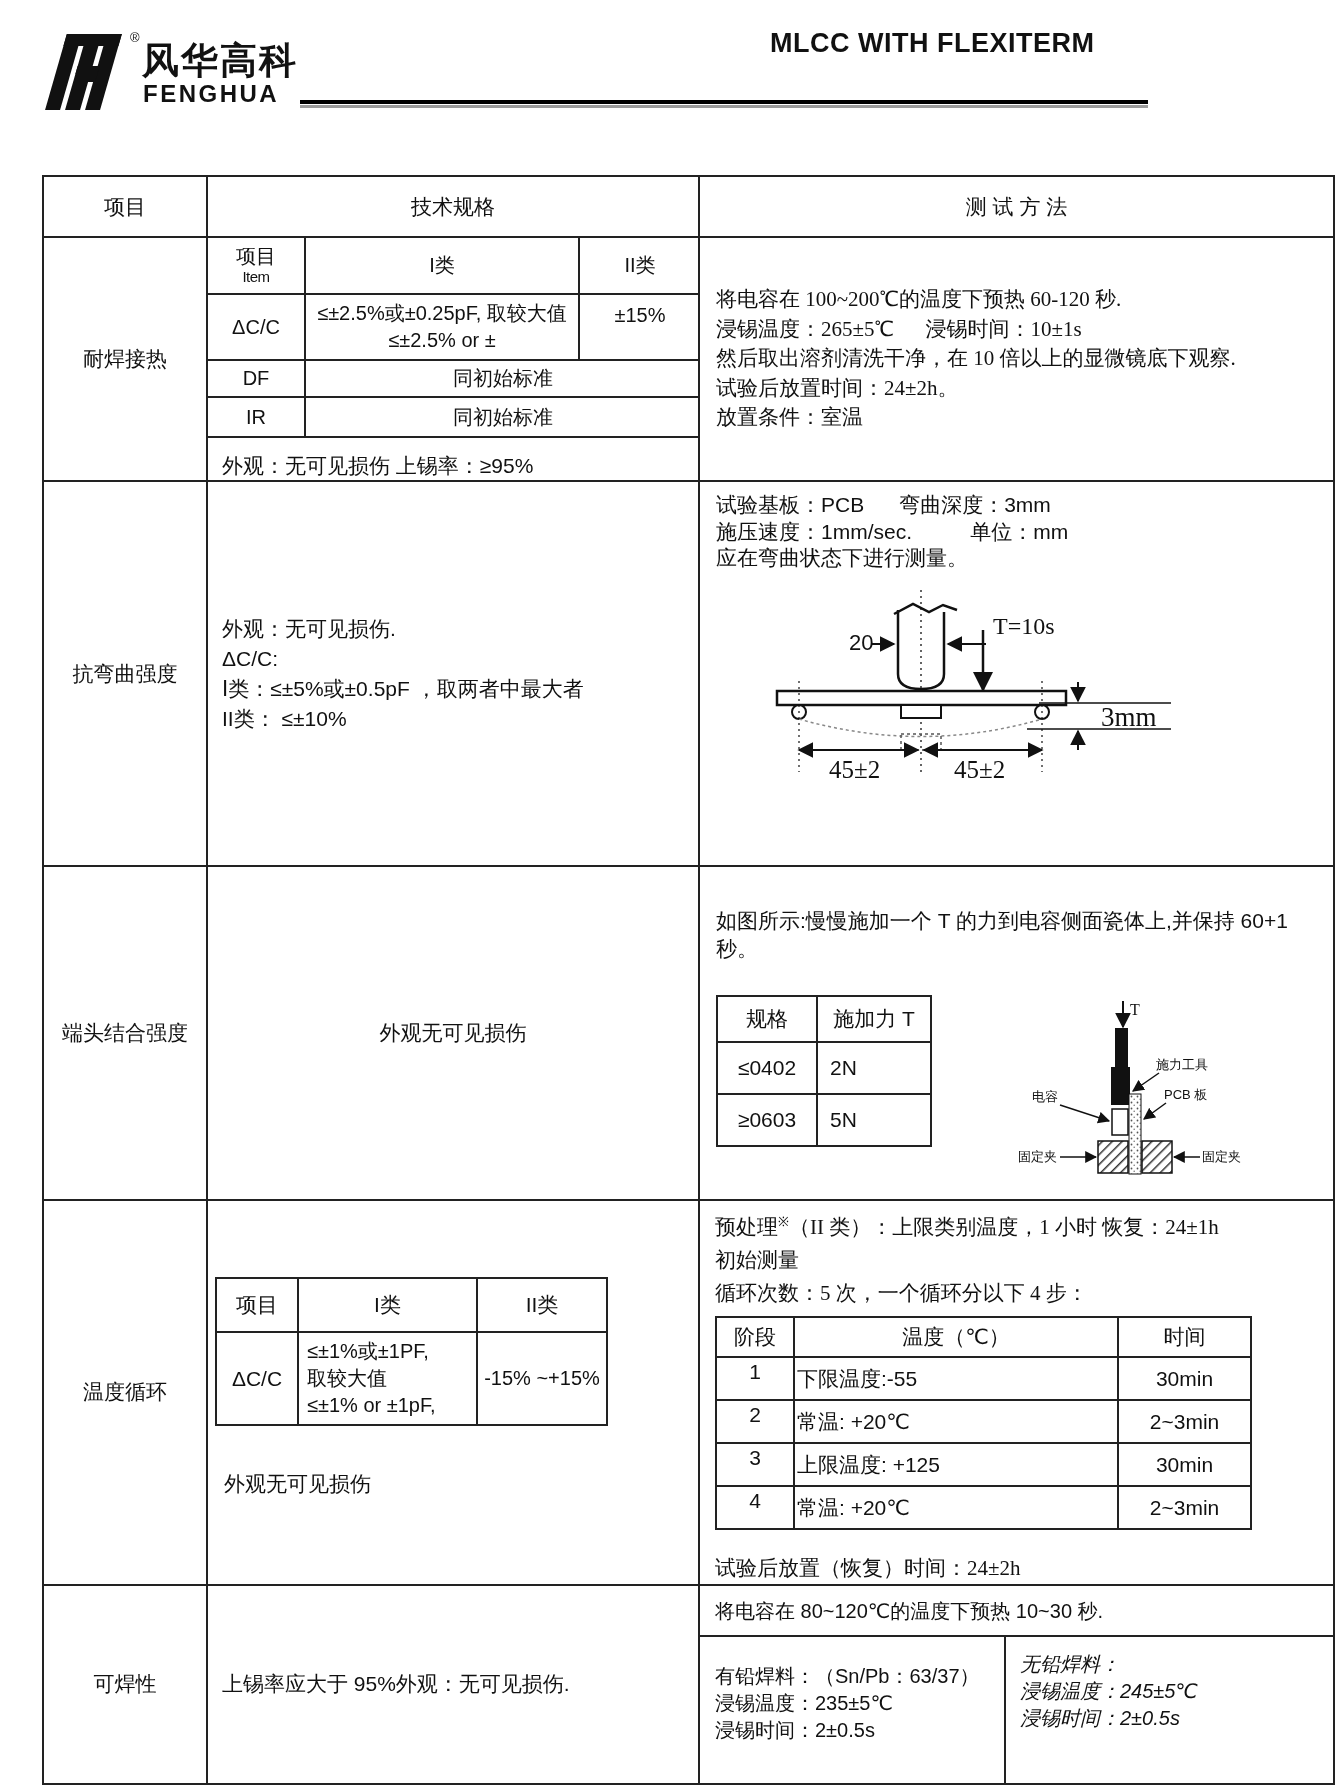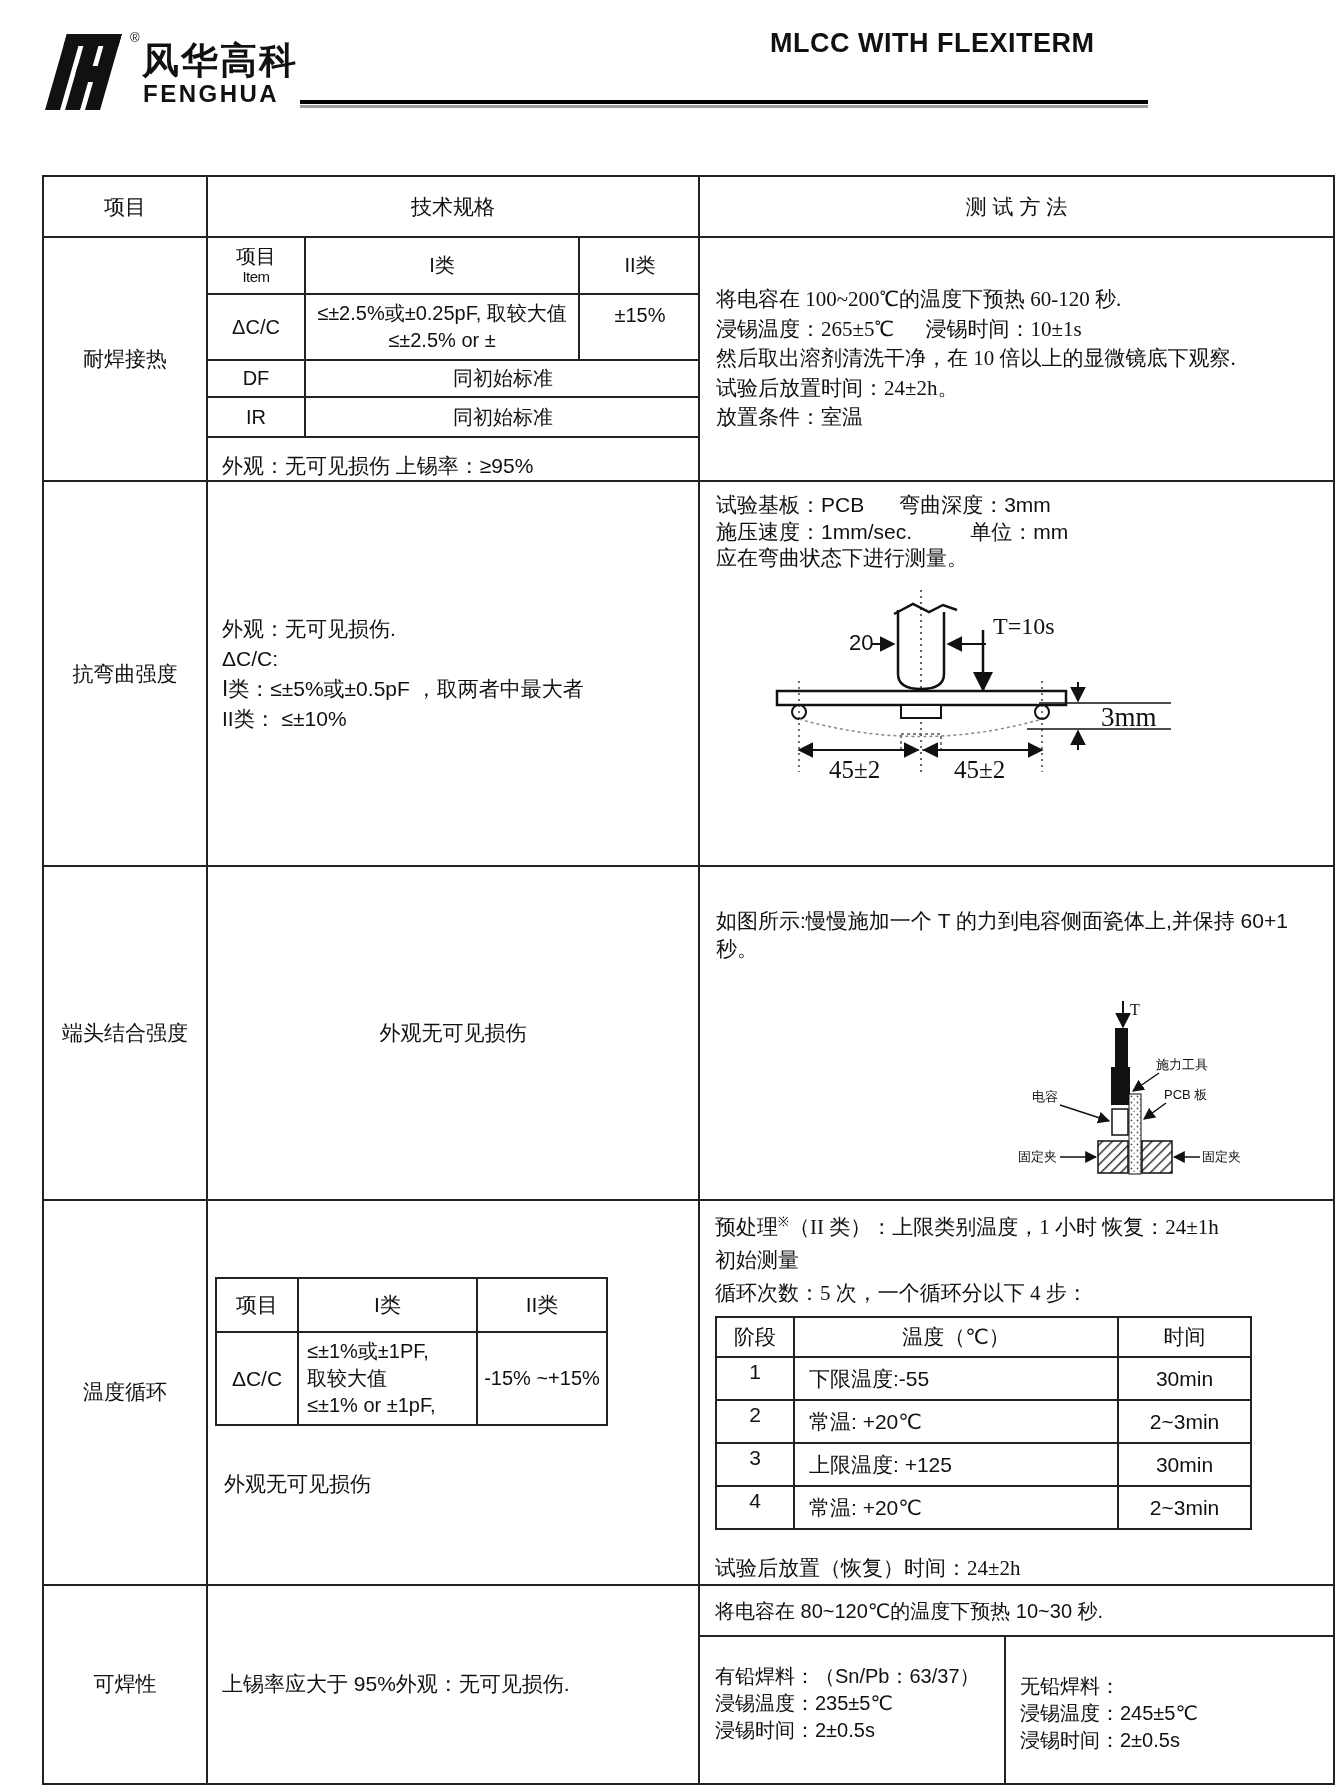--- a/index.html
+++ b/index.html
@@ -45,29 +45,29 @@
   .force-t td.v{text-align:left;padding-left:12px;}
   
   .tc-inner{width:391px;margin:76px 0 0 7px;}
   .tc-inner .lab{text-align:center;}
   .tc-inner .big{ text-align:left;padding:2px 8px;font-size:20px;line-height:27px;}
   .tc-inner .mid{text-align:center;font-size:20px;}
   .appear2{margin:44px 0 0 16px;font-size:21px;text-align:left;}
   .cycle-t{width:535px;margin:6px 0 0 0;}
   .cycle-t td{font-size:20px;}
   .cycle-t td.st{text-align:center;vertical-align:top;padding-top:2px;}
-  .cycle-t td.tp{text-align:left;padding-left:14px;}
+  .cycle-t td.tp{text-align:left;padding-left:2px;}
   .cycle-t td.tm{text-align:center;}
   .cycle-t td.hd{text-align:center;}
   sup.star{font-size:13px;vertical-align:super;}
   
   .sold-top{height:37px;border-bottom:2px solid #222;padding:12px 0 0 15px;font-size:20px;white-space:pre-wrap;}
   .sold-cols{display:flex;height:146px;}
   .sold-left{width:289px;border-right:2px solid #222;padding:26px 0 0 15px;}
-  .sold-right{flex:1;padding:36px 0 0 14px;}
+  .sold-right{flex:1;padding:14px 0 0 14px;font-style:italic;}
   .sline{font-size:20px;line-height:27px;white-space:pre-wrap;}
   svg text{font-family:"Liberation Serif","DejaVu Serif",serif;fill:#111;}
   svg text.cjk{font-family:"Liberation Sans","DejaVu Sans",sans-serif;}
 </style>
 </head>
 <body>
 
 <div class="page">
 
   <svg width="0" height="0" style="position:absolute">
@@ -213,20 +213,40 @@
       </tr>
 
       <tr style="height:334px">
         <td class="c-item">端头结合强度</td>
         <td style="text-align:center">
           <span>外观无可见损伤</span>
         </td>
         <td style="vertical-align:top;padding:40px 4px 0 16px">
           <div class="m3">
             <div class="intro">如图所示:慢慢施加一个 T 的力到电容侧面瓷体上,并保持 60+1 秒。</div>
+            <table class="t-box force-t">
+              <colgroup>
+                  <col style="width:100px">
+                  <col style="width:114px">
+                </colgroup>
+              <tbody>
+                <tr style="height:46px">
+                  <td>规格</td>
+                  <td>施加力 T</td>
+                </tr>
+                <tr style="height:52px">
+                  <td>≤0402</td>
+                  <td class="v">2N</td>
+                </tr>
+                <tr style="height:52px">
+                  <td>≥0603</td>
+                  <td class="v">5N</td>
+                </tr>
+              </tbody>
+            </table>
             <svg viewBox="0 0 230 195" width="230" height="195" style="position:absolute;left:300px;top:92px">
               <line x1="107" y1="2" x2="107" y2="28" stroke="#111" stroke-width="2" marker-end="url(#ah)"></line>
               <text x="114" y="16" font-size="16">T</text>
               <rect x="99" y="29" width="13" height="39" fill="#111"></rect>
               <rect x="95" y="68" width="19" height="38" fill="#111"></rect>
               <rect x="113" y="95" width="12" height="80" fill="url(#stip)" stroke="#111" stroke-width="1"></rect>
               <rect x="96" y="110" width="16" height="26" fill="#fff" stroke="#111" stroke-width="1.5"></rect>
               <text class="cjk" x="140" y="70" font-size="13">施力工具</text>
               <line x1="143" y1="74" x2="117" y2="92" stroke="#111" stroke-width="1.5" marker-end="url(#ah)"></line>
               <text class="cjk" x="148" y="100" font-size="13">PCB 板</text>

